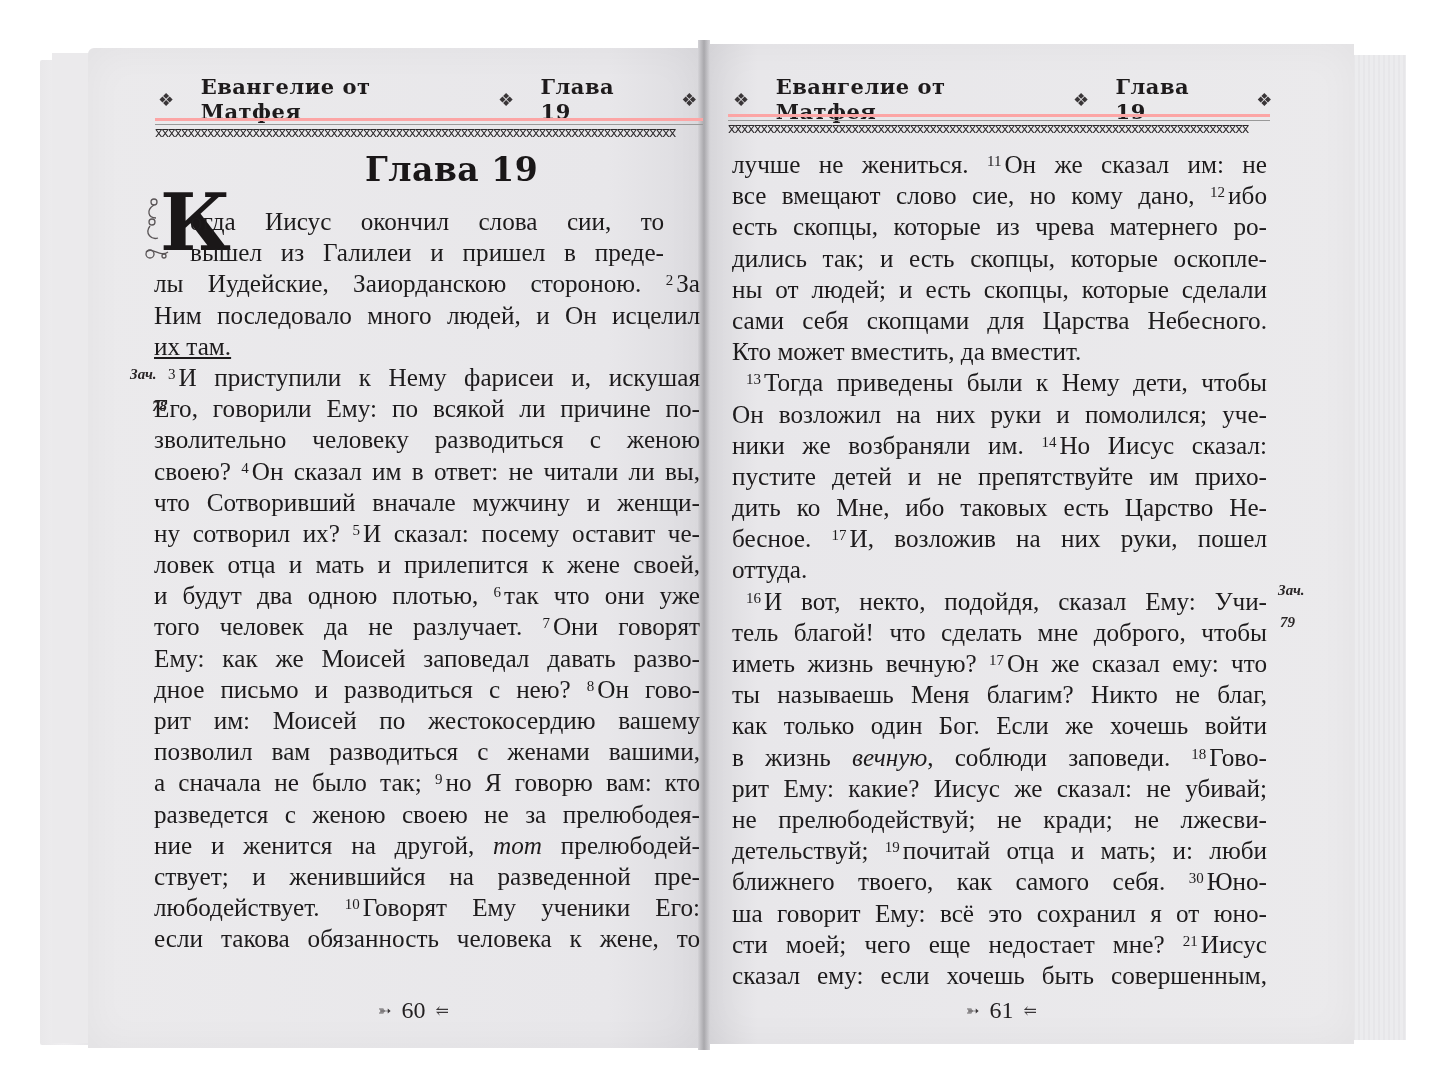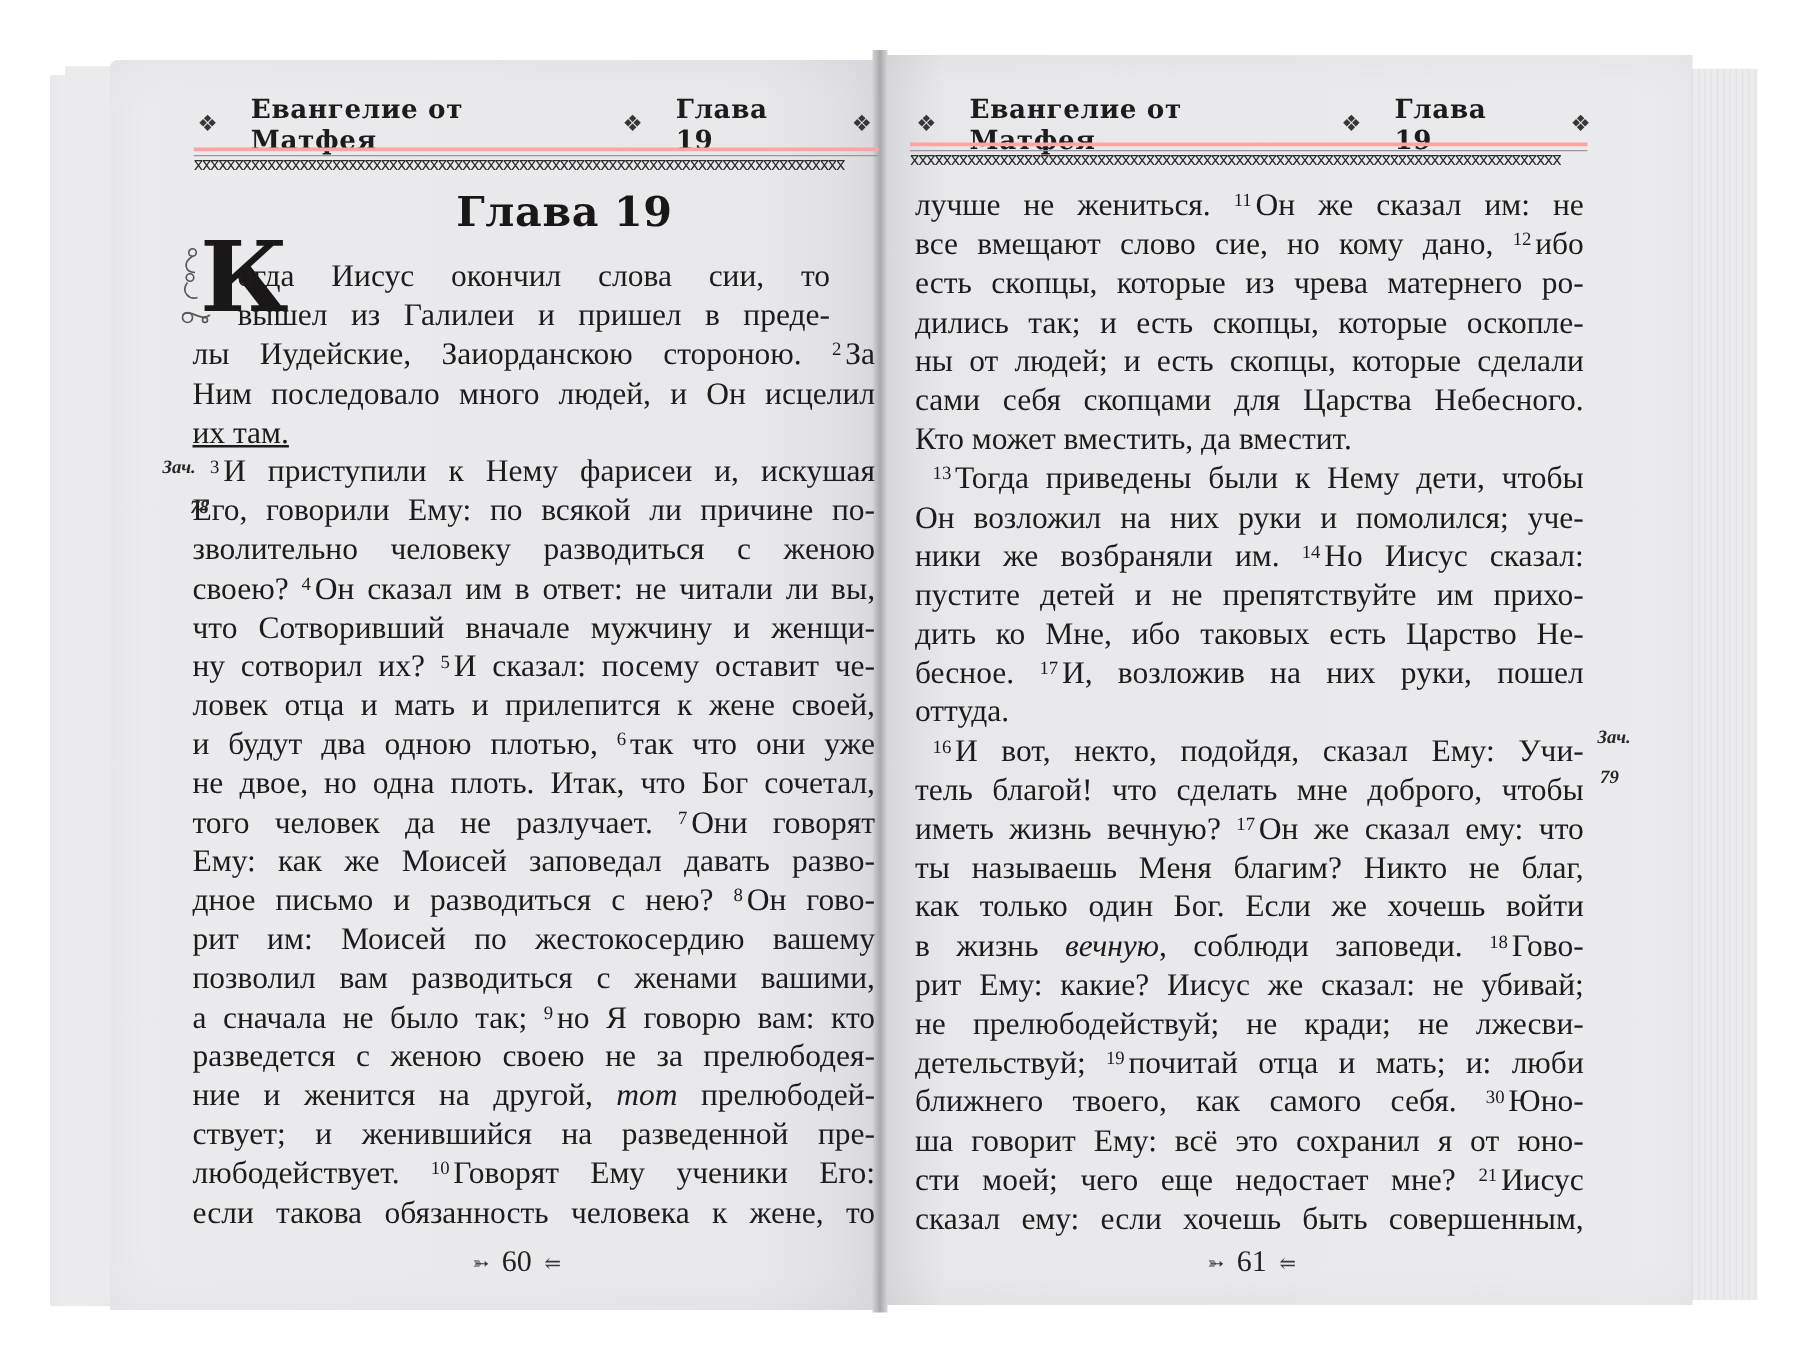--- a/index.html
+++ b/index.html
@@ -123,21 +123,20 @@
     <span class="line" style="margin-left: -36px;">Ним последовало много людей, и Он исцелил</span>
     <span class="line last" style="margin-left: -36px; text-decoration: underline;">их там.</span>
     <span class="line" style="margin-left: -36px; padding-left: 14px;"><sup>3</sup>И приступили к Нему фарисеи и, искушая</span>
     <span class="line" style="margin-left: -36px;">Его, говорили Ему: по всякой ли причине по-</span>
     <span class="line" style="margin-left: -36px;">зволительно человеку разводиться с женою</span>
     <span class="line" style="margin-left: -36px;">своею? <sup>4</sup>Он сказал им в ответ: не читали ли вы,</span>
     <span class="line" style="margin-left: -36px;">что Сотворивший вначале мужчину и женщи-</span>
     <span class="line" style="margin-left: -36px;">ну сотворил их? <sup>5</sup>И сказал: посему оставит че-</span>
     <span class="line" style="margin-left: -36px;">ловек отца и мать и прилепится к жене своей,</span>
     <span class="line" style="margin-left: -36px;">и будут два одною плотью, <sup>6</sup>так что они уже</span>
-    <span class="line" style="margin-left: -36px;">не двое, но одна плоть. Итак, что Бог сочетал,</span>
     <span class="line" style="margin-left: -36px;">того человек да не разлучает. <sup>7</sup>Они говорят</span>
     <span class="line" style="margin-left: -36px;">Ему: как же Моисей заповедал давать разво-</span>
     <span class="line" style="margin-left: -36px;">дное письмо и разводиться с нею? <sup>8</sup>Он гово-</span>
     <span class="line" style="margin-left: -36px;">рит им: Моисей по жестокосердию вашему</span>
     <span class="line" style="margin-left: -36px;">позволил вам разводиться с женами вашими,</span>
     <span class="line" style="margin-left: -36px;">а сначала не было так; <sup>9</sup>но Я говорю вам: кто</span>
     <span class="line" style="margin-left: -36px;">разведется с женою своею не за прелюбодея-</span>
     <span class="line" style="margin-left: -36px;">ние и женится на другой, <i>тот</i> прелюбодей-</span>
     <span class="line" style="margin-left: -36px;">ствует; и женившийся на разведенной пре-</span>
     <span class="line" style="margin-left: -36px;">любодействует. <sup>10</sup>Говорят Ему ученики Его:</span>

